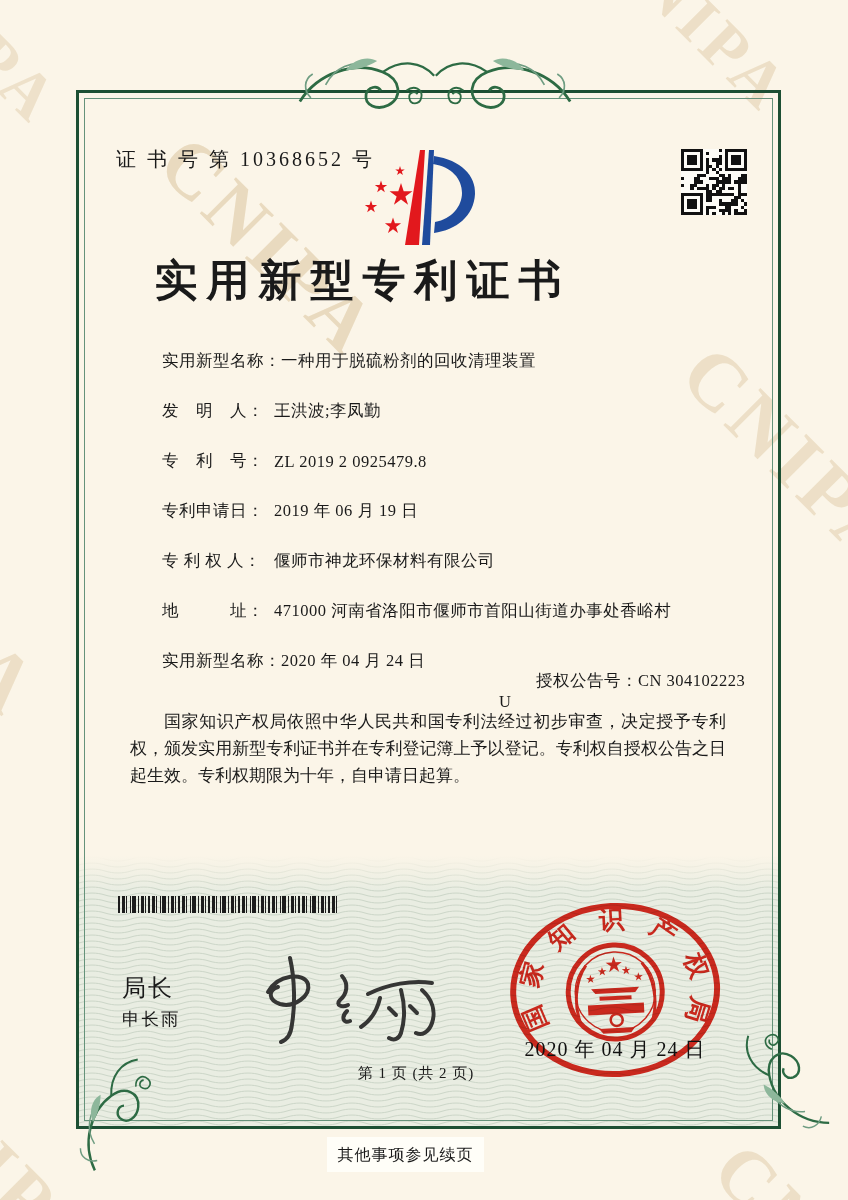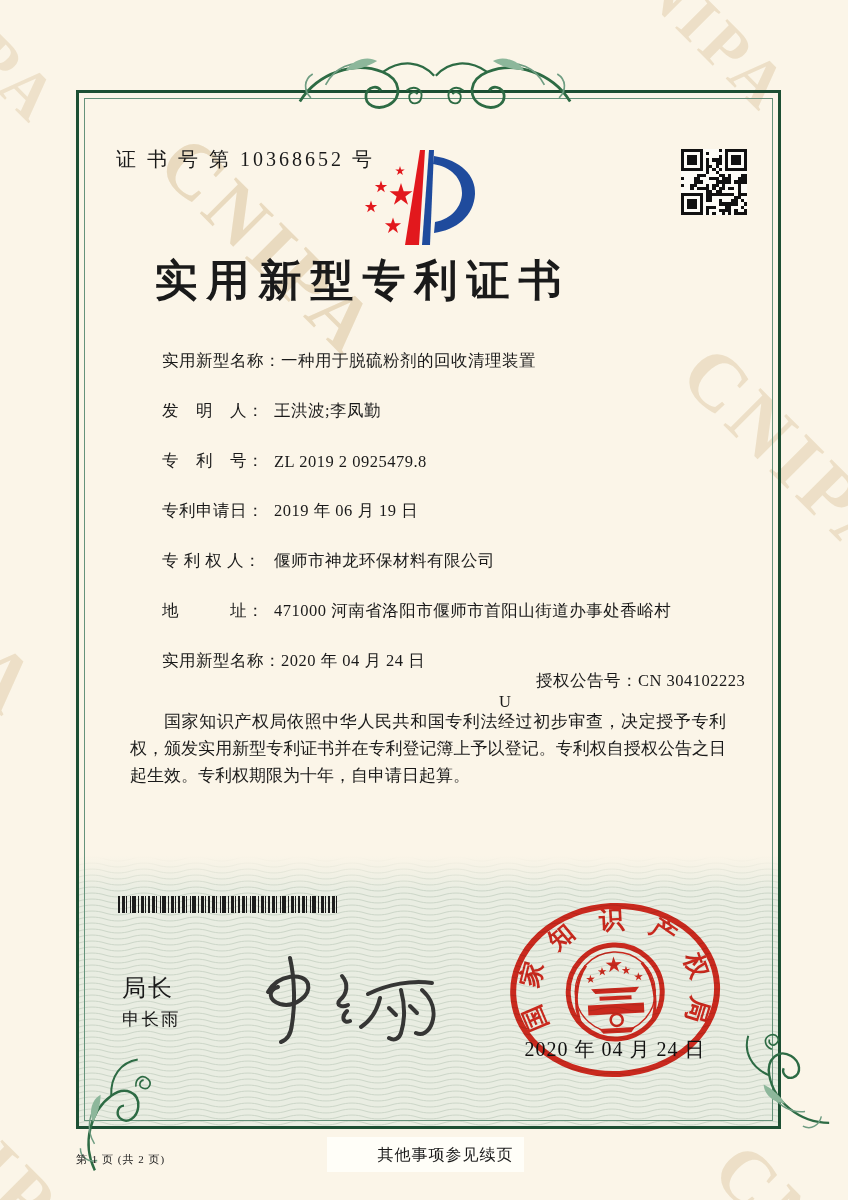--- a/index.html
+++ b/index.html
@@ -84,28 +84,27 @@
   .sig-name{position:absolute; left:122px; top:1007px; font-size:17.5px; z-index:3;
     font-family:"Liberation Sans","DejaVu Sans",sans-serif; letter-spacing:2px;}
   .signature{position:absolute; left:248px; top:948px; z-index:4;}
   .seal{position:absolute; left:505px; top:895px; z-index:4;
     transform:rotate(-3deg); mix-blend-mode:multiply; opacity:.95;}
   .seal-date{
     position:absolute; left:520px; top:1036px; width:190px; text-align:center;
     font-size:20px; letter-spacing:1px; color:#111; z-index:5; white-space:pre-wrap;
   }
   .page-info{
-    position:absolute; left:76px; top:1152px; width:680px; text-align:left;
-    font-size:11px; letter-spacing:1px; z-index:3; white-space:pre-wrap;
+    position:absolute; left:76px; top:1064px; width:680px; text-align:center;
+    font-size:15px; letter-spacing:1px; z-index:3; white-space:pre-wrap;
   }
   .note-box{
     position:absolute; left:327px; top:1137px; width:157px; height:35px;
     background:#fffef8; z-index:3; text-align:center; line-height:35px; font-size:16px;
     letter-spacing:1px;
-    padding-left:40px;
   }
 </style>
 </head>
 <body>
 
 <svg width="0" height="0" style="position:absolute" aria-hidden="true">
   <defs>
     <path id="star" d="M0,-1 L0.2245,-0.309 L0.951,-0.309 L0.3633,0.118 L0.5878,0.809 L0,0.382 L-0.5878,0.809 L-0.3633,0.118 L-0.951,-0.309 L-0.2245,-0.309 Z"></path>
     <symbol id="scroll" viewBox="0 0 150 84" overflow="visible">
       <g fill="none" stroke="#2d6b44">

